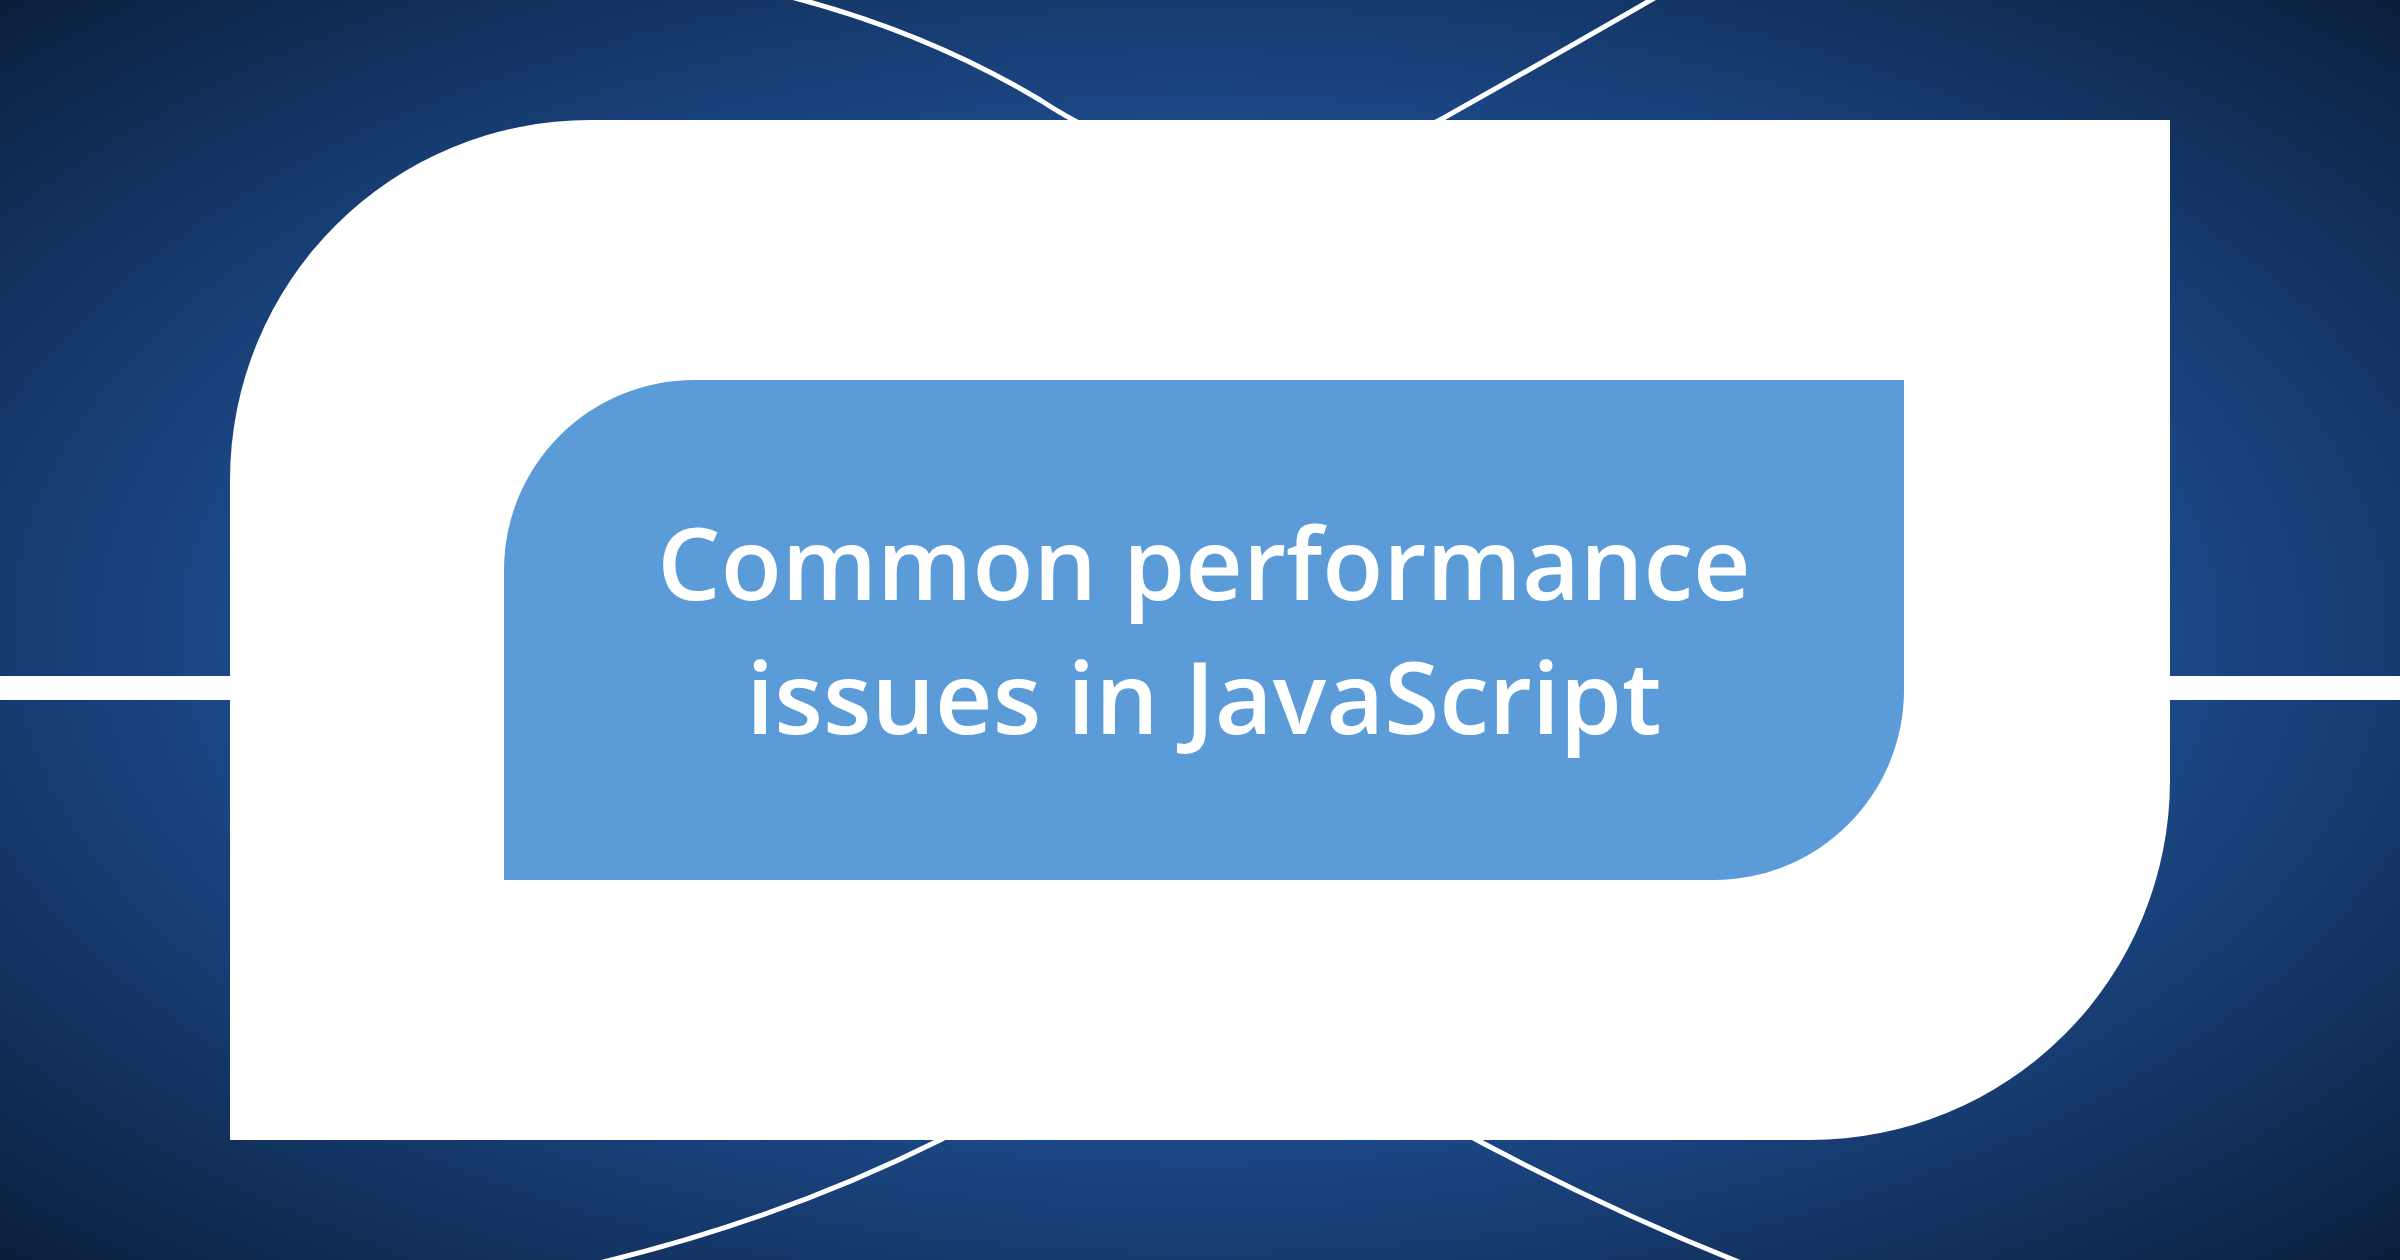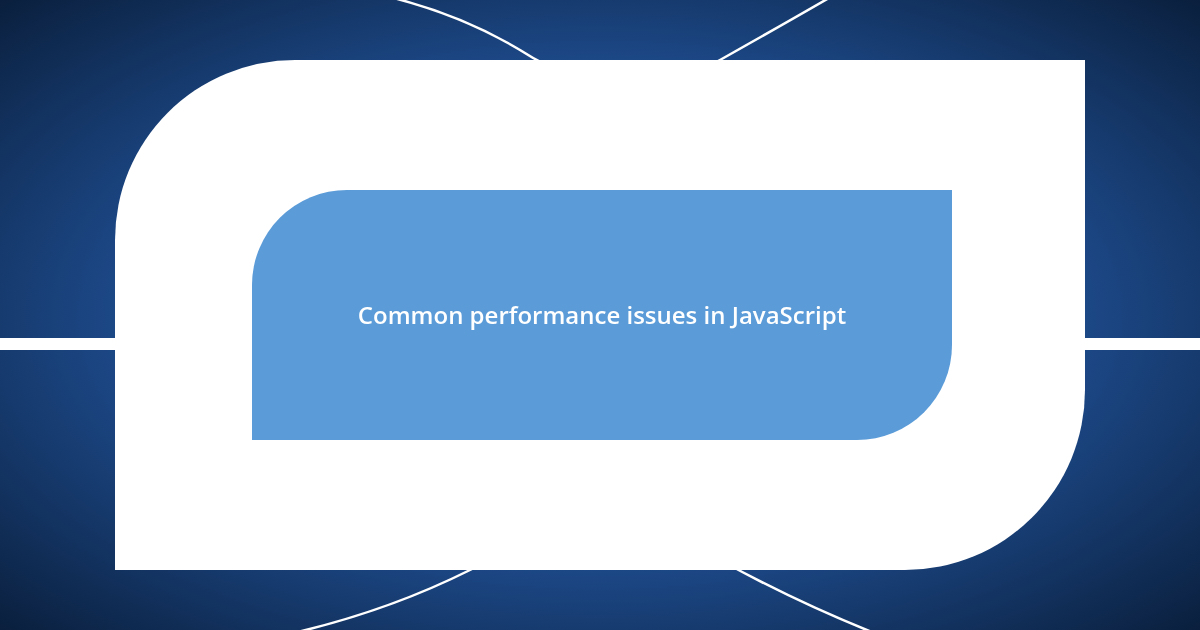--- a/index.html
+++ b/index.html
@@ -74,21 +74,21 @@
       border-top-left-radius: 95px;
       border-bottom-right-radius: 95px;
       z-index: 4;
       display: flex;
       align-items: center;
       justify-content: center;
       padding: 0 60px;
     }
     .title-text {
       color: #ffffff;
-      font-size: 24px;
+      font-size: 50px;
       font-weight: 600;
       text-align: center;
       line-height: 1.35;
     }
   </style>
 </head>
 <body>
 
 <div class="background"></div>
 

